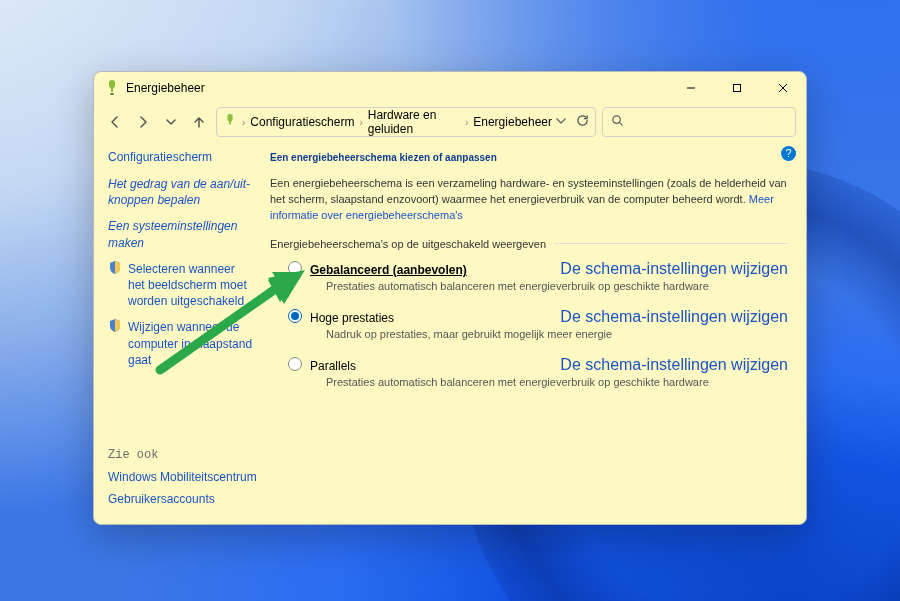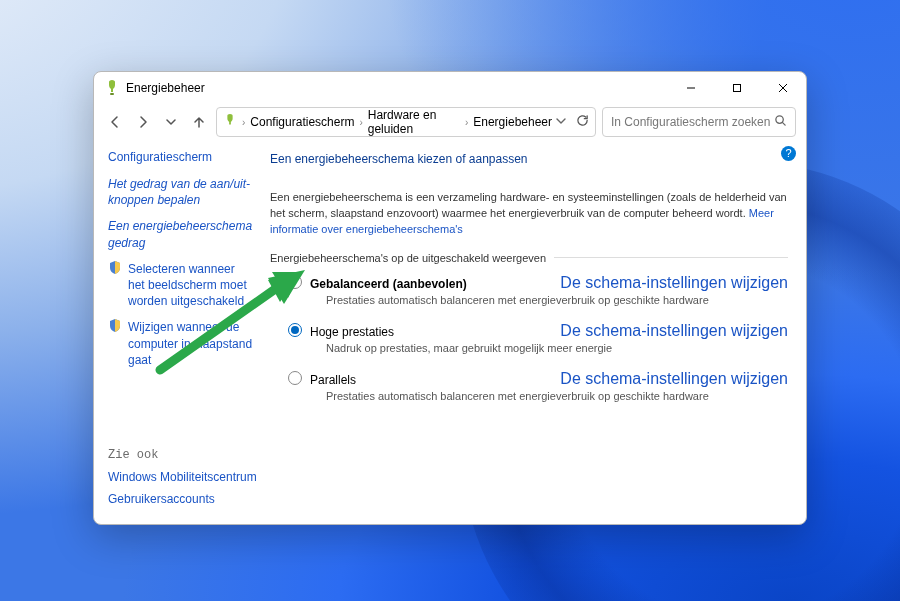--- a/index.html
+++ b/index.html
@@ -31,21 +31,21 @@
     border-radius:50%;
     background: radial-gradient(circle at 50% 50%, rgba(5,40,140,0) 45%, rgba(5,40,140,0.45) 60%, rgba(5,40,140,0) 80%);
   }
 
   .window {
     position: absolute;
     left: 93px;
     top: 71px;
     width: 712px;
     height: 452px;
-    background: #ffffff;
+    background: #fef9c3;
     border: 1px solid #b8b8b8;
     border-radius: 8px;
     box-shadow: 0 12px 40px rgba(0,0,0,0.25);
     display: flex;
     flex-direction: column;
   }
 
   .titlebar {
     height: 32px;
     display: flex;
@@ -180,23 +180,23 @@
   }
 
   .main {
     flex: 1;
     padding: 12px 18px 10px 8px;
     position: relative;
     min-width: 0;
   }
   .page-title {
     color: #0b3d91;
-    font-size: 12px;
-    margin-bottom: 24px;
-    font-weight: 400;
+    font-size: 10px;
+    margin-bottom: 13px;
+    font-weight: 700;
   }
   .page-desc {
     font-size: 11px;
     color: #333;
     line-height: 1.45;
     margin-bottom: 14px;
   }
   .page-desc a, .link { color: #1a54c5; }
 
   .group-hdr {
@@ -251,21 +251,21 @@
   .plan .row1 {
     display: flex;
     justify-content: space-between;
     align-items: baseline;
     margin-bottom: 2px;
   }
   .plan .name {
     font-size: 12px;
     color: #000;
   }
-  .plan .name.bold { font-weight: 600; }
+  .plan .name.bold { font-weight: 600; text-decoration: underline; }
   .plan .change {
     font-size: 16px;
     color: #1a54c5;
     white-space: nowrap;
   }
   .plan .sub {
     font-size: 11px;
     color: #555;
     margin-left: 16px;
   }
@@ -367,40 +367,39 @@
         </span>
         <span>
           <svg width="13" height="13" viewBox="0 0 14 14">
               <path d="M12 7a5 5 0 1 1-1.6-3.7M12 2v3h-3" fill="none" stroke="#555" stroke-width="1.4" stroke-linecap="round" stroke-linejoin="round"></path>
             </svg>
         </span>
       </div>
     </div>
 
     <div class="searchbox" title="In Configuratiescherm zoeken">
-      <span>In Configuratiescherm zoeken</span>
       <span>
         <svg width="13" height="13" viewBox="0 0 14 14">
             <circle cx="6" cy="6" r="4" fill="none" stroke="#666" stroke-width="1.4"></circle>
             <line x1="9" y1="9" x2="12" y2="12" stroke="#666" stroke-width="1.4" stroke-linecap="round"></line>
           </svg>
       </span>
     </div>
   </div>
 
   <div class="body">
 
     <div class="sidebar">
       <div class="cphome">Configuratiescherm</div>
 
       <div class="side-link plain">
         <span>Het gedrag van de aan/uit-knoppen bepalen</span>
       </div>
       <div class="side-link plain">
-        <span>Een energiebeheerschema gedrag</span>
+        <span>Een systeeminstellingen maken</span>
       </div>
       <div class="side-link">
         <span class="ic">
           <svg width="12" height="14" viewBox="0 0 12 14">
               <path d="M6 0 L11 2 V7c0 3-2 5-5 6C3 12 1 10 1 7V2z" fill="#4a80d0"></path>
               <path d="M6 0 L11 2 V7c0 3-2 5-5 6z" fill="#f6c84c"></path>
             </svg>
         </span>
         <span>Selecteren wanneer het beeldscherm moet worden uitgeschakeld</span>
       </div>

